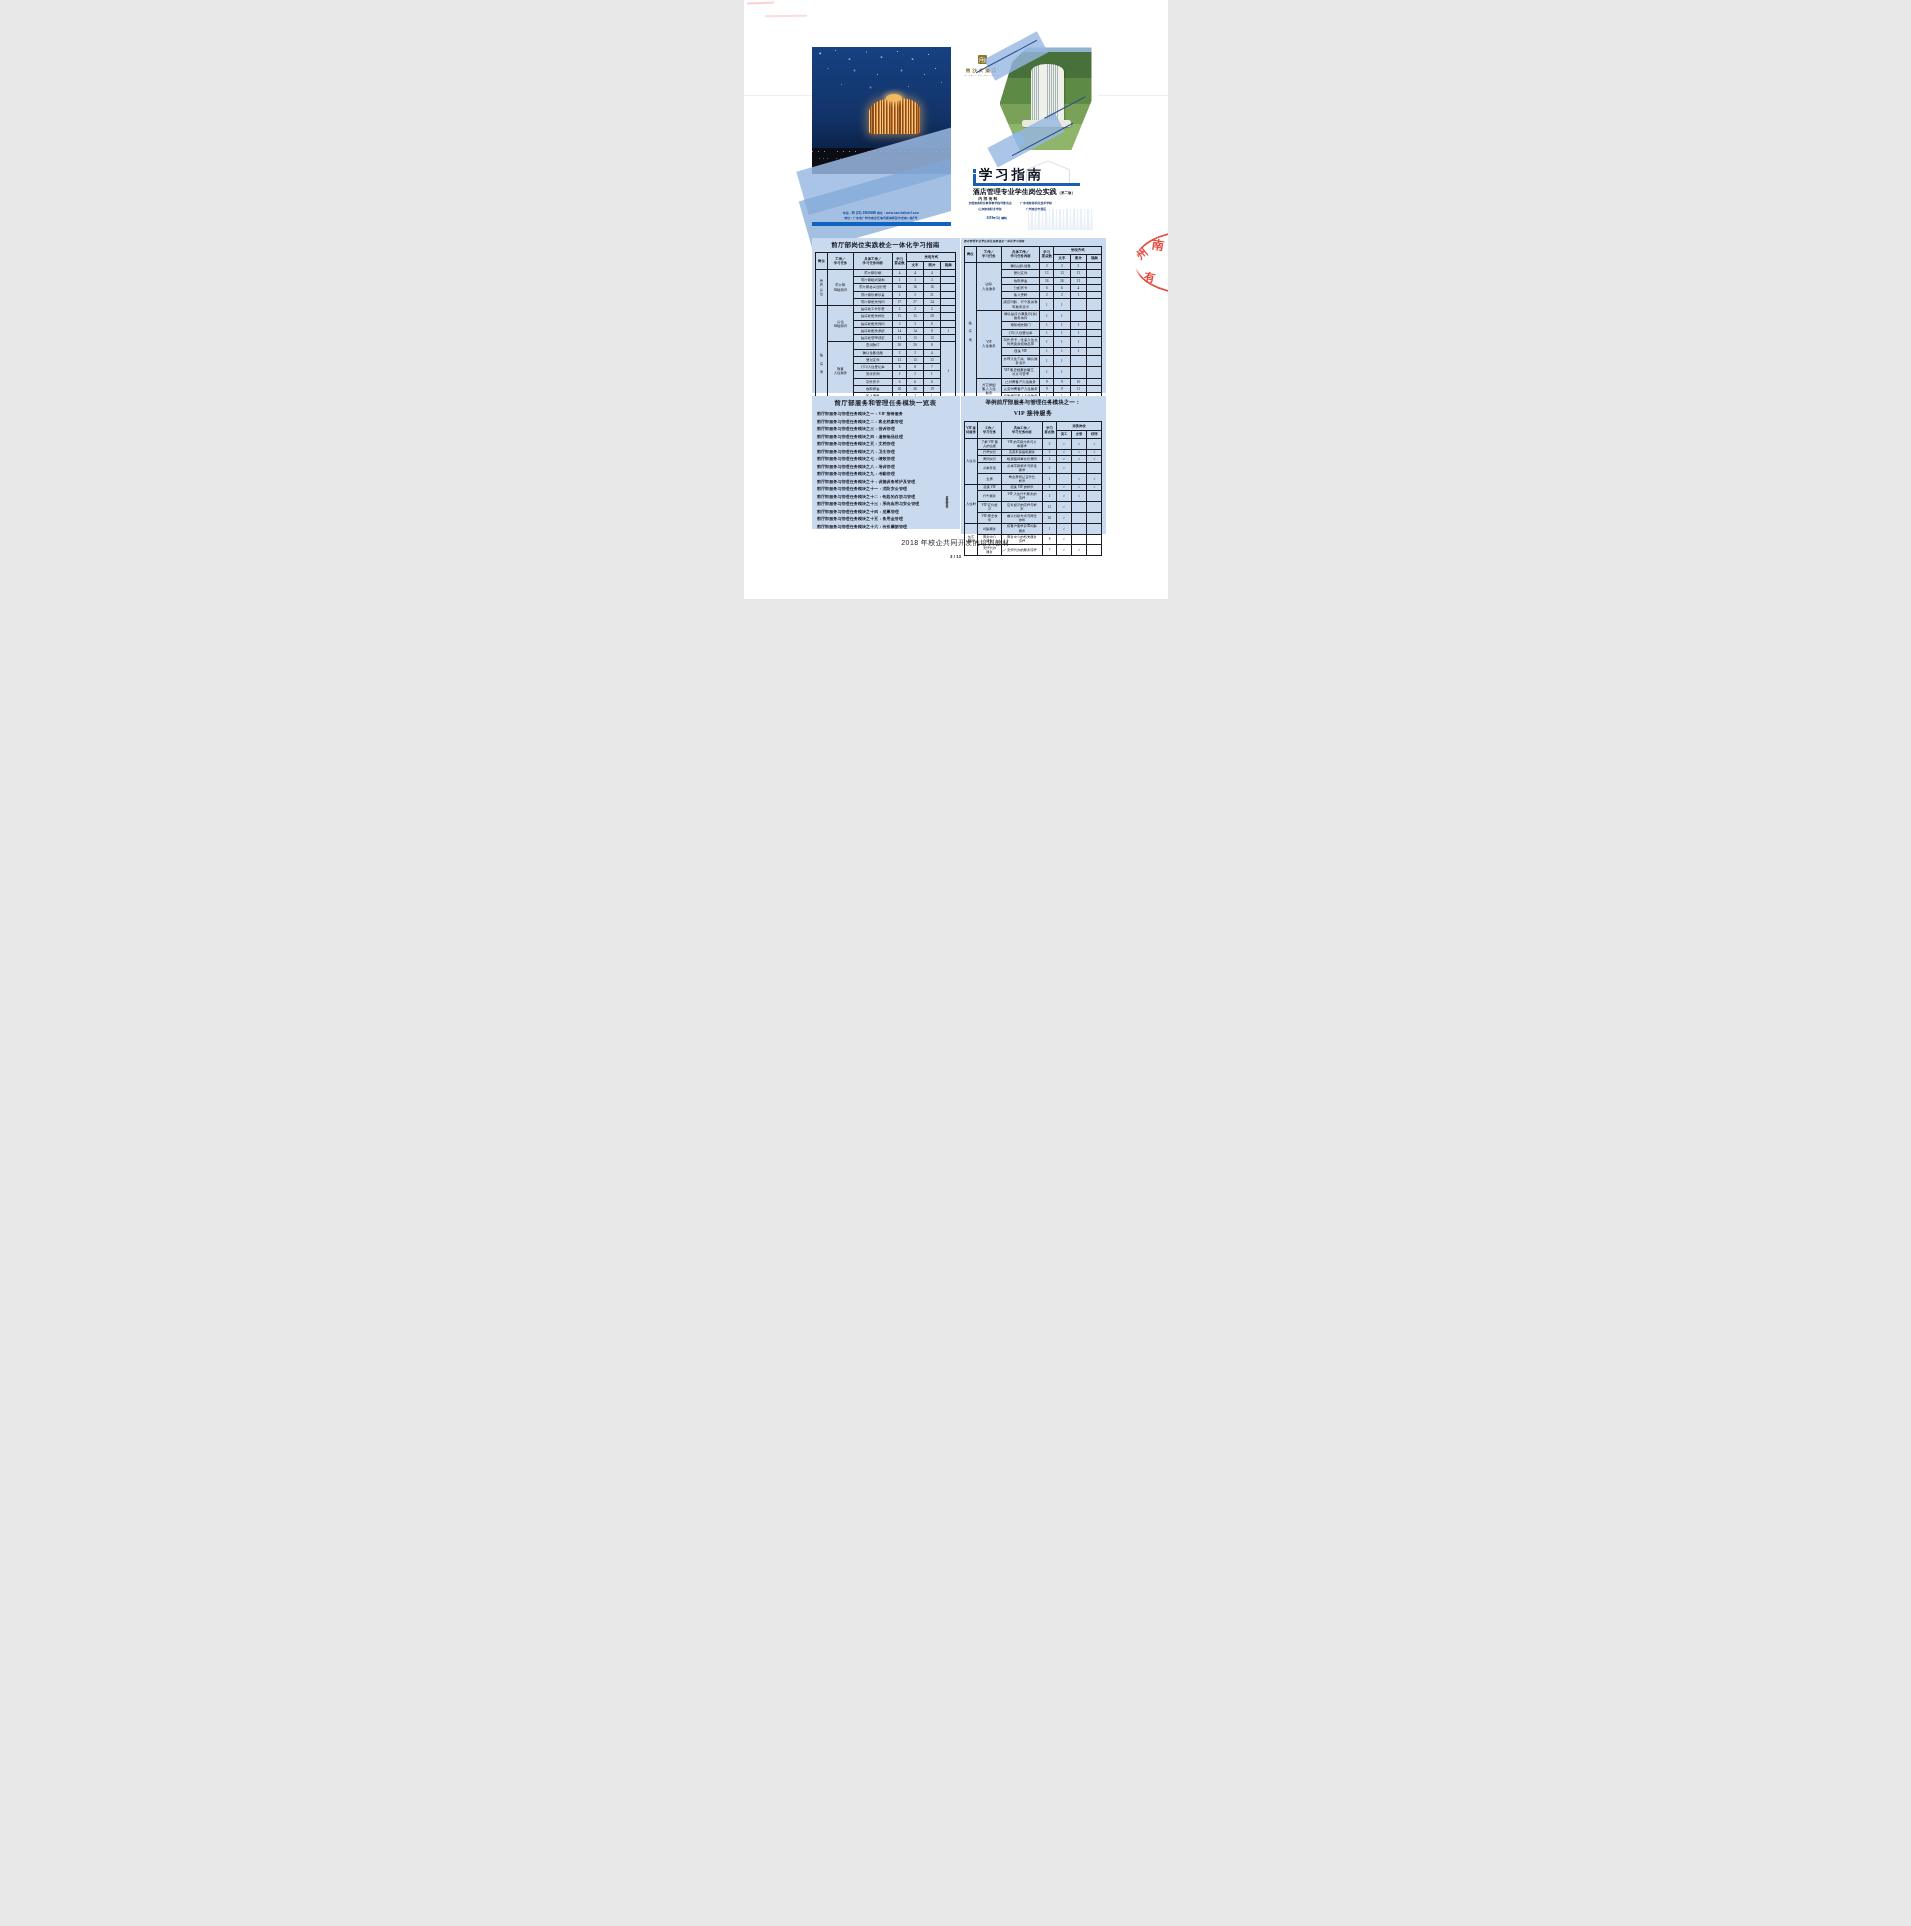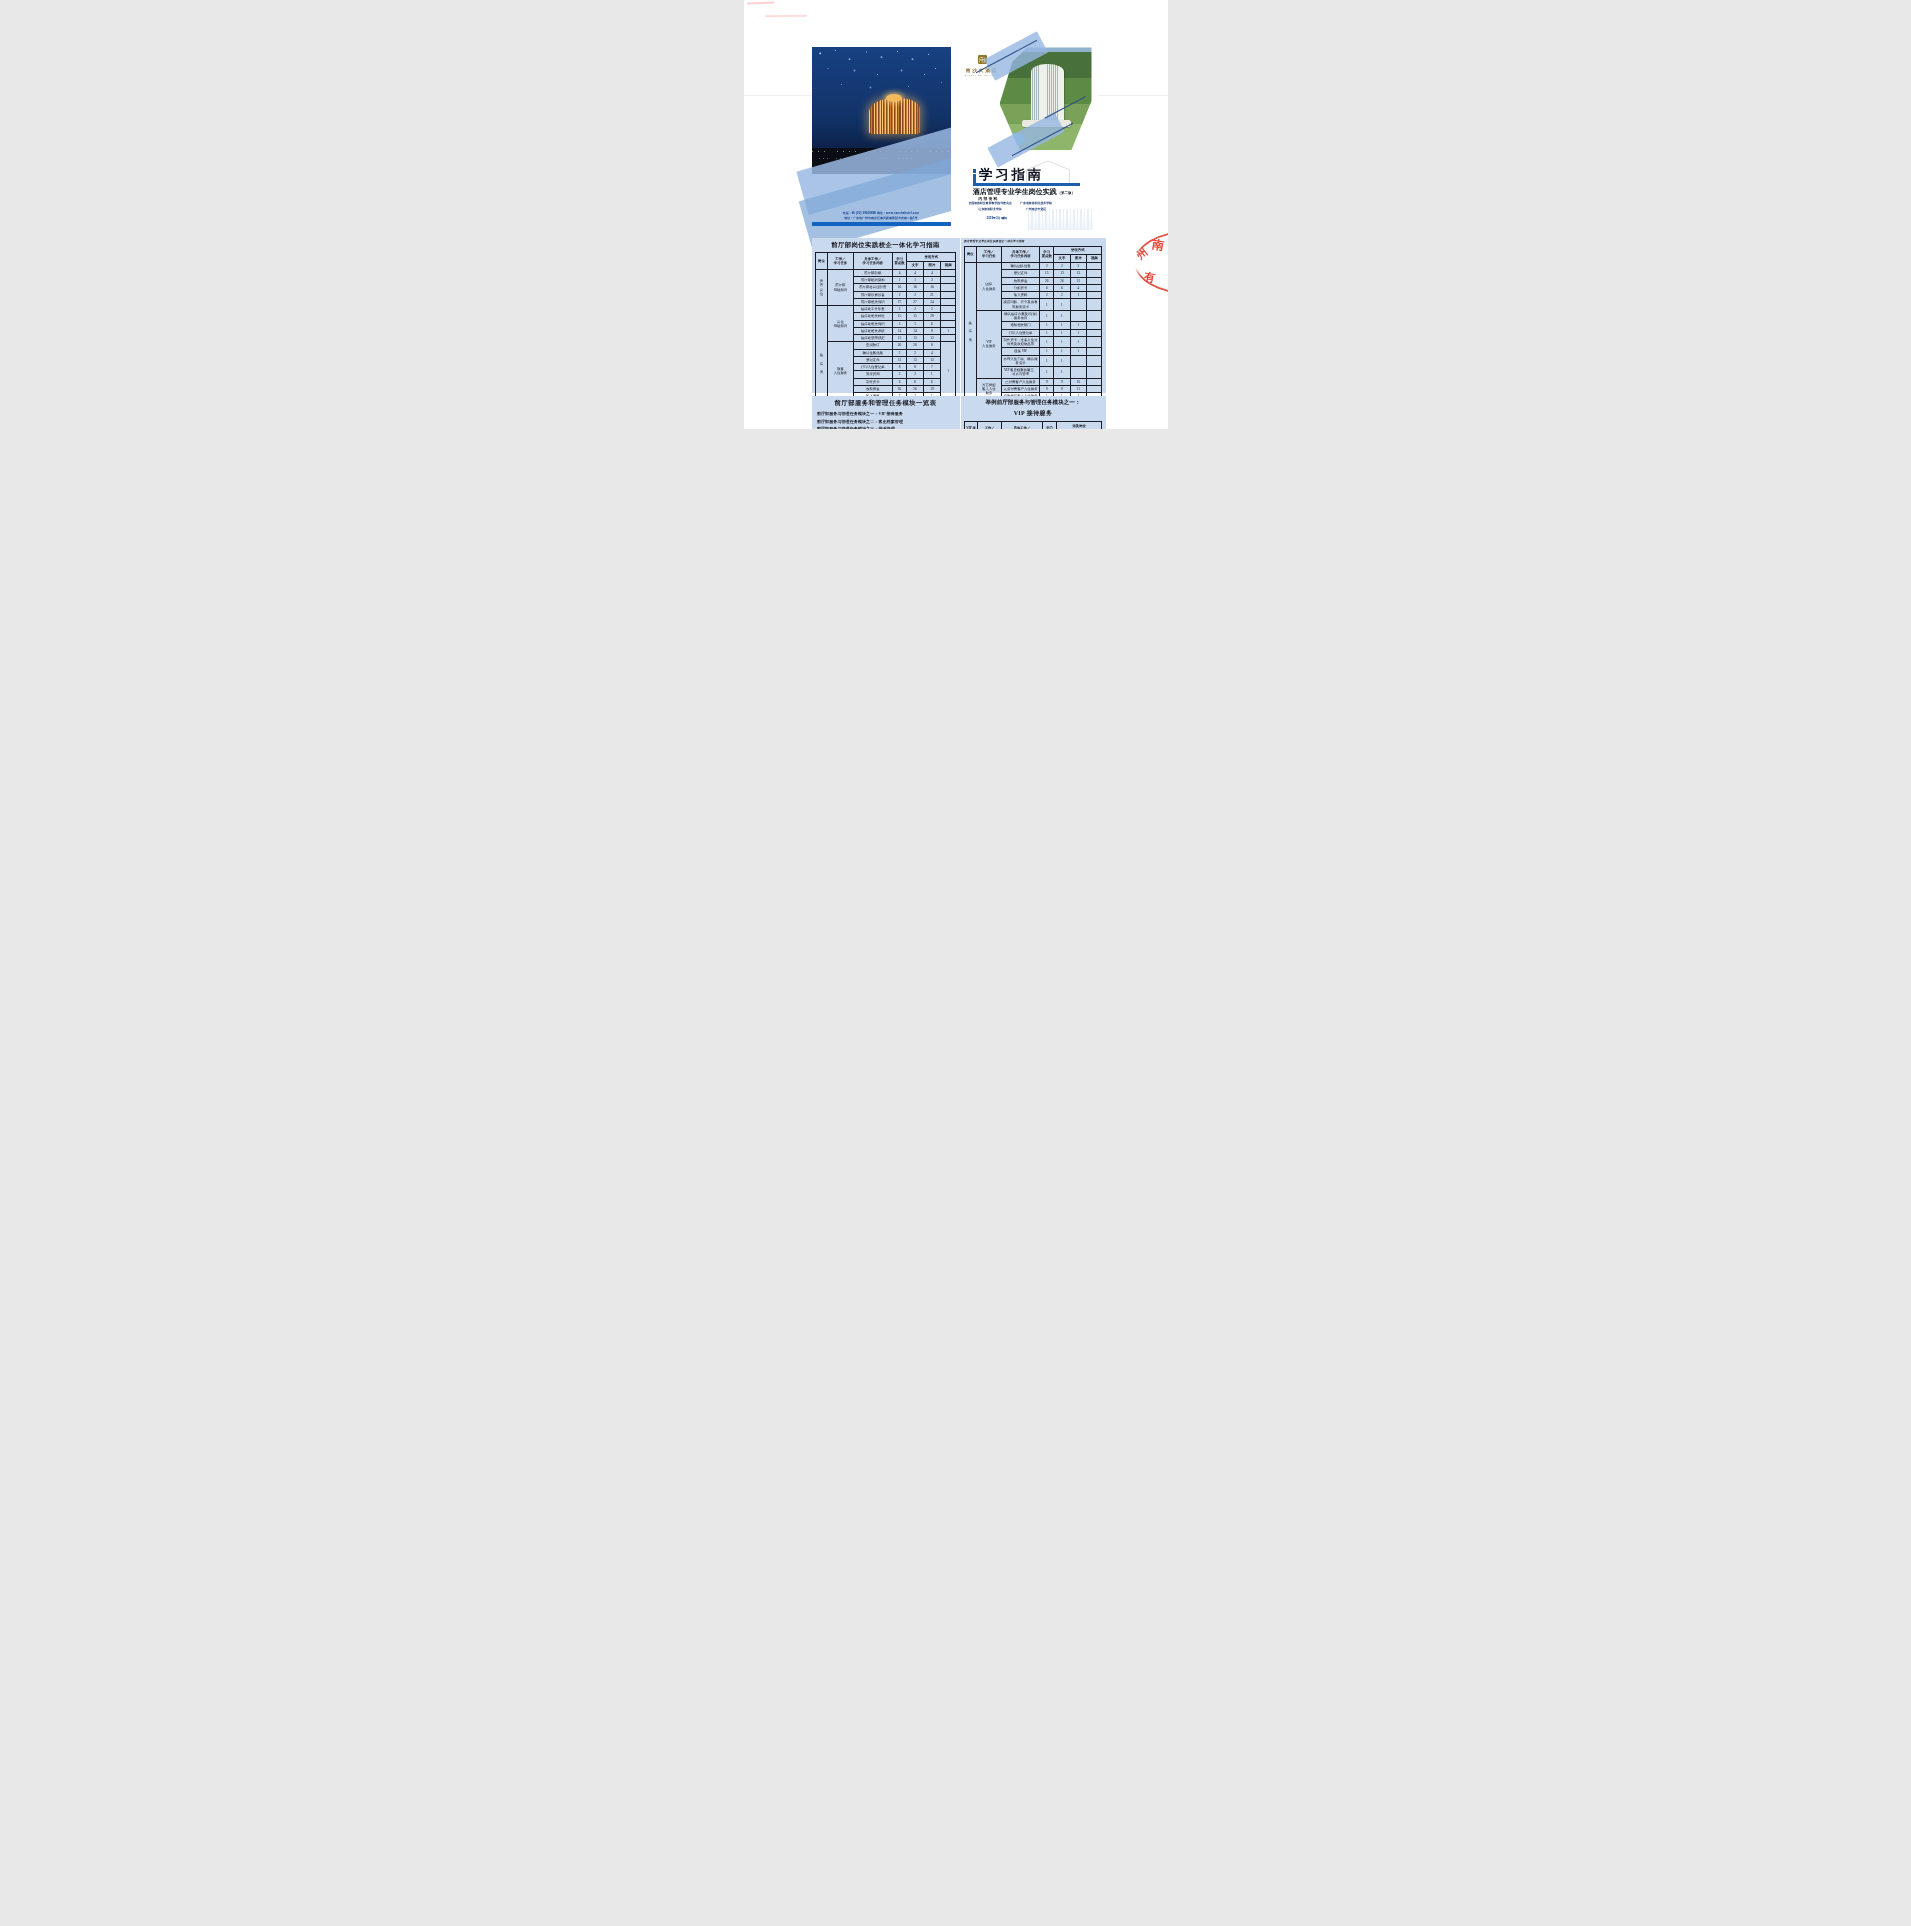--- a/index.html
+++ b/index.html
@@ -1,16 +1,16 @@
 <!DOCTYPE html>
 <html style="font-size:6.2px"><head>
 <meta charset="utf-8">
 <style>
   html,body{margin:0;padding:0;background:#e8e8e8;}
-  .page{position:relative;width:424px;height:429px;margin:0 auto;background:#fff;overflow:hidden;
+  .page{position:relative;width:424px;height:599px;margin:0 auto;background:#fff;overflow:hidden;
         font-family:"Liberation Sans",sans-serif;color:#111;}
   .page *{box-sizing:border-box;}
   i{display:block;position:absolute;font-style:normal;}
 
   
   .art-red1{left:3.1px;top:2.3px;width:27px;height:1.9px;background:rgba(240,120,120,.35);transform:rotate(-2deg);}
   .art-red2{left:21px;top:14.6px;width:42px;height:1.5px;background:rgba(240,130,130,.28);transform:rotate(-1deg);}
   .art-line{left:0;top:95px;width:100%;height:0.4px;background:rgba(120,120,130,.12);}
   .art-blue{left:258px;top:550px;width:3.5px;height:0.8px;background:rgba(74,121,216,.6);transform:rotate(-30deg);}
 

